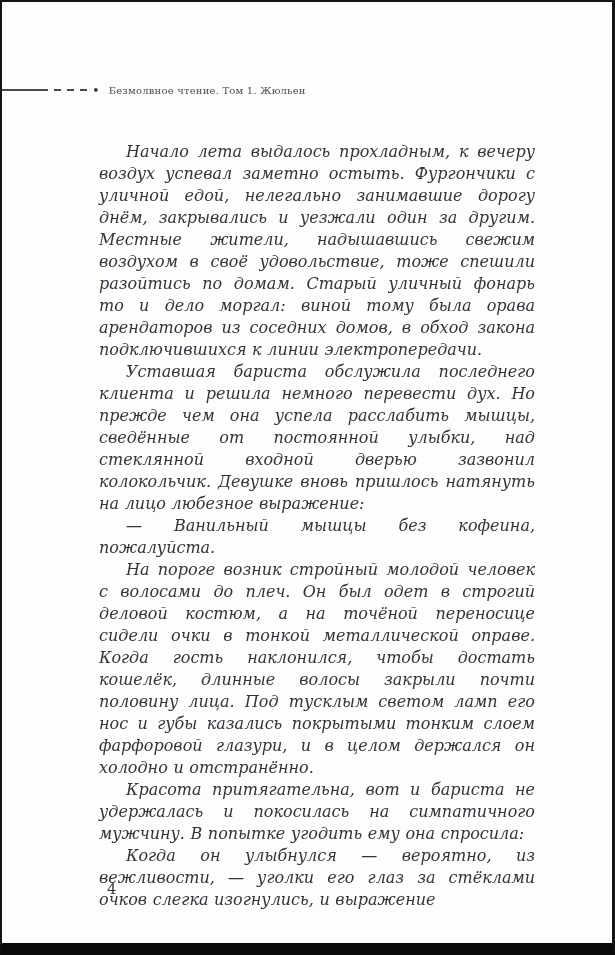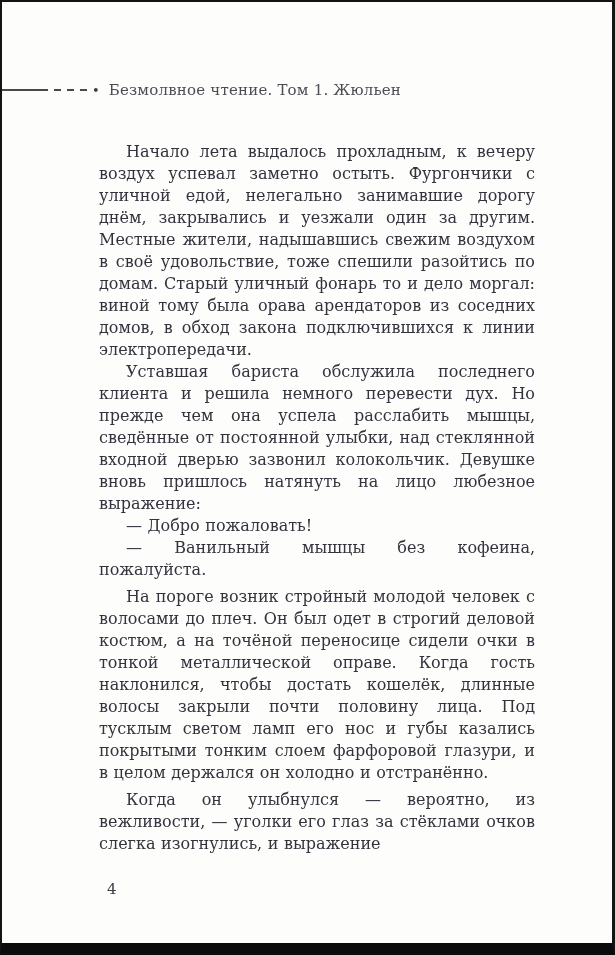--- a/index.html
+++ b/index.html
@@ -41,42 +41,42 @@
       repeating-linear-gradient(to right, #4a4a4a 0 7px, rgba(0,0,0,0) 7px 13px);
   }
   .header-bullet {
     font-size: 13px;
     line-height: 13px;
     margin-left: 2px;
     color: #3d3d42;
   }
   .running-title {
     margin-left: 9px;
-    font-size: 15px;
+    font-size: 10px;
     letter-spacing: 0.2px;
     color: #4c4c52;
     white-space: nowrap;
   }
   .text-column {
     position: absolute;
     top: 139px;
     left: 97px;
     width: 436px;
     font-size: 16px;
     line-height: 22px;
     color: #33333d;
     text-align: justify;
   }
   .para {
     margin: 0;
     text-indent: 27px;
     word-spacing: 0.5px;
+    font-style: italic;
   }
   .para.gap {
-    margin-top: 5px;
   }
   .page-number {
     position: absolute;
     left: 105px;
     top: 878px;
     font-size: 15px;
     color: #3a3a44;
   }
 </style>
 </head>
@@ -86,21 +86,21 @@
 
   <div class="running-header">
     <div class="header-rule"></div>
     <span class="header-bullet">•</span>
     <span class="running-title">Безмолвное чтение. Том 1. Жюльен</span>
   </div>
 
   <div class="text-column">
     <p class="para">Начало лета выдалось прохладным, к вечеру воздух успевал заметно остыть. Фургончики с уличной едой, нелегально занимавшие дорогу днём, закрывались и уезжали один за другим. Местные жители, надышавшись свежим воздухом в своё удовольствие, тоже спешили разойтись по домам. Старый уличный фонарь то и дело моргал: виной тому была орава арендаторов из соседних домов, в обход закона подключившихся к линии электропередачи.</p>
     <p class="para">Уставшая бариста обслужила последнего клиента и решила немного перевести дух. Но прежде чем она успела расслабить мышцы, сведённые от постоянной улыбки, над стеклянной входной дверью зазвонил колокольчик. Девушке вновь пришлось натянуть на лицо любезное выражение:</p>
-    <p class="para">— Добро пожаловать!</p>
     <p class="para">— Ванильный мышцы без кофеина, пожалуйста.</p>
     <p class="para gap">На пороге возник стройный молодой человек с волосами до плеч. Он был одет в строгий деловой костюм, а на точёной переносице сидели очки в тонкой металлической оправе. Когда гость наклонился, чтобы достать кошелёк, длинные волосы закрыли почти половину лица. Под тусклым светом ламп его нос и губы казались покрытыми тонким слоем фарфоровой глазури, и в целом держался он холодно и отстранённо.</p>
+    <p class="para gap">Красота притягательна, вот и бариста не удержалась и покосилась на симпатичного мужчину. В попытке угодить ему она спросила:</p>
     <p class="para gap">Когда он улыбнулся — вероятно, из вежливости, — уголки его глаз за стёклами очков слегка изогнулись, и выражение</p>
   </div>
 
   <div class="page-number">4</div>
 
 </div>
 
 </body></html>

